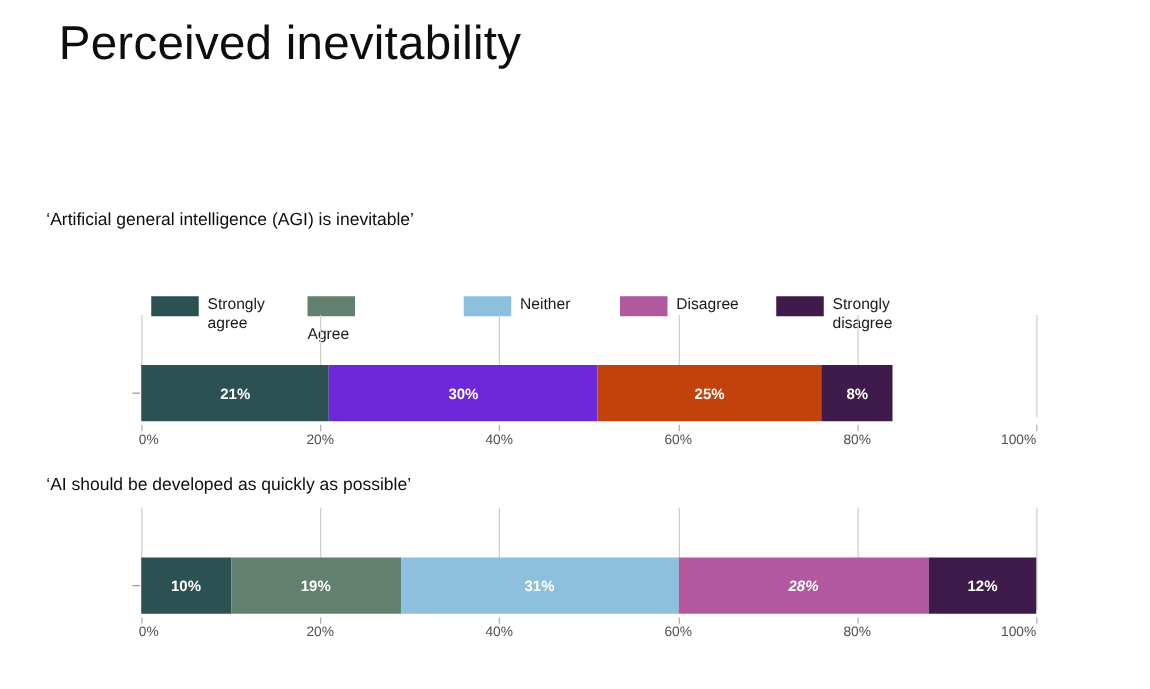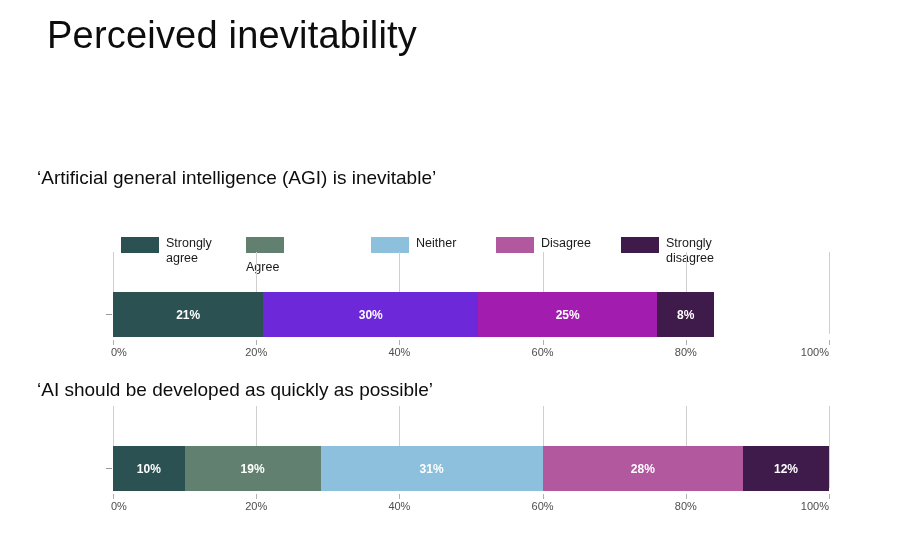--- a/index.html
+++ b/index.html
@@ -25,21 +25,21 @@
     font-weight: 400;
     letter-spacing: 0.2px;
     color: #0d0d0d;
     white-space: nowrap;
   }
 
   
   .question {
     position: absolute;
     left: 37px;
-    font-size: 19px;
+    font-size: 14px;
     font-weight: 400;
     color: #0d0d0d;
     white-space: nowrap;
   }
   #question-1 { top: 167px; }
   #question-2 { top: 379px; }
 
   
   .chart-block {
     position: absolute;
@@ -188,21 +188,21 @@
         <div class="gridline" style="left: 100%;"></div>
       </div>
     <div class="axis-tick-left"></div>
     <div class="bar">
         <div class="segment" style="background: rgb(44, 81, 82); width: 21%;">
           <span class="segment-label">21%</span>
         </div>
         <div class="segment" style="background: #6d28d9; width: 30%;">
           <span class="segment-label">30%</span>
         </div>
-        <div class="segment" style="background: #a21caf; width: 25%;">
+        <div class="segment" style="background: #c2410c; width: 25%;">
           <span class="segment-label">25%</span>
         </div>
         <div class="segment" style="background: rgb(63, 27, 75); width: 8%;">
           <span class="segment-label">8%</span>
         </div>
       </div>
     <div class="axis">
         <div class="axis-tick" style="left: 0%;"></div>
         <div class="axis-label" style="left: 0%; transform: translateX(-2px);">0%</div>
         <div class="axis-tick" style="left: 20%;"></div>
@@ -235,21 +235,21 @@
     <div class="bar">
         <div class="segment" style="background: rgb(44, 81, 82); width: 10%;">
           <span class="segment-label">10%</span>
         </div>
         <div class="segment" style="background: rgb(98, 128, 111); width: 19%;">
           <span class="segment-label">19%</span>
         </div>
         <div class="segment" style="background: rgb(141, 192, 221); width: 31%;">
           <span class="segment-label">31%</span>
         </div>
-        <div class="segment" style="background: rgb(177, 88, 159); width: 28%;">
+        <div class="segment" style="background: rgb(177, 88, 159); width: 28%; font-style: italic;">
           <span class="segment-label">28%</span>
         </div>
         <div class="segment" style="background: rgb(63, 27, 75); width: 12%;">
           <span class="segment-label">12%</span>
         </div>
       </div>
     <div class="axis">
         <div class="axis-tick" style="left: 0%;"></div>
         <div class="axis-label" style="left: 0%; transform: translateX(-2px);">0%</div>
         <div class="axis-tick" style="left: 20%;"></div>

